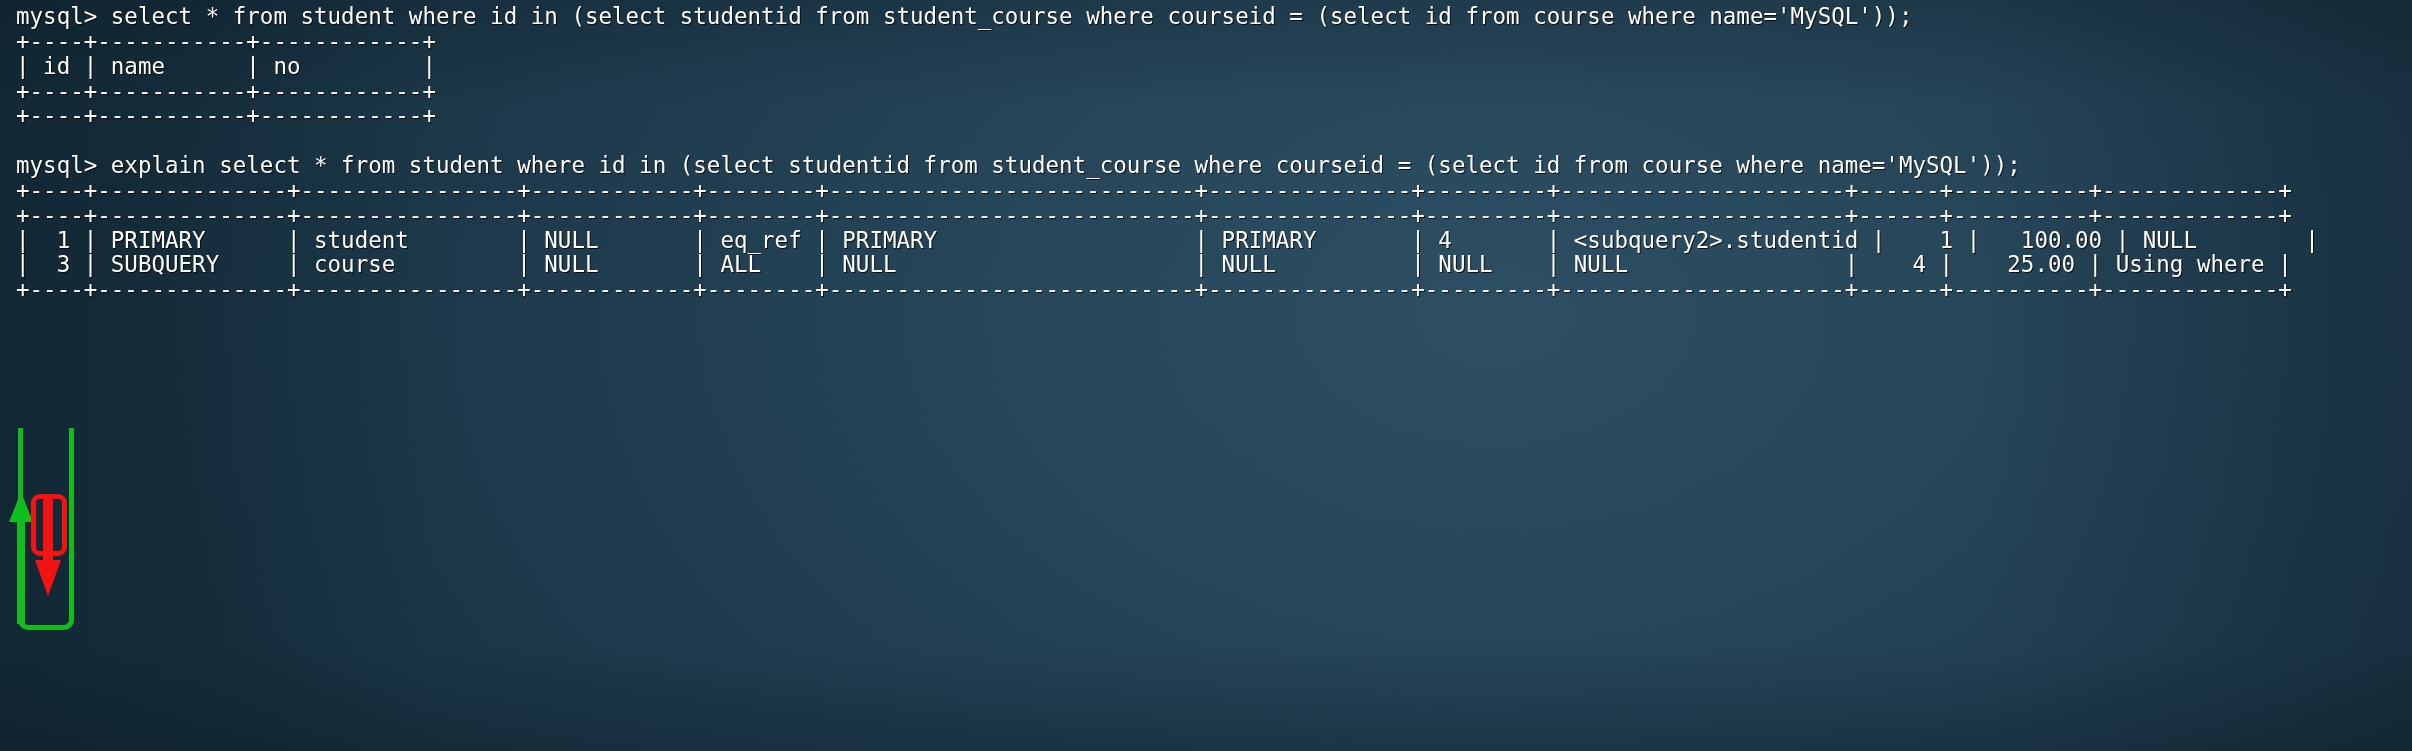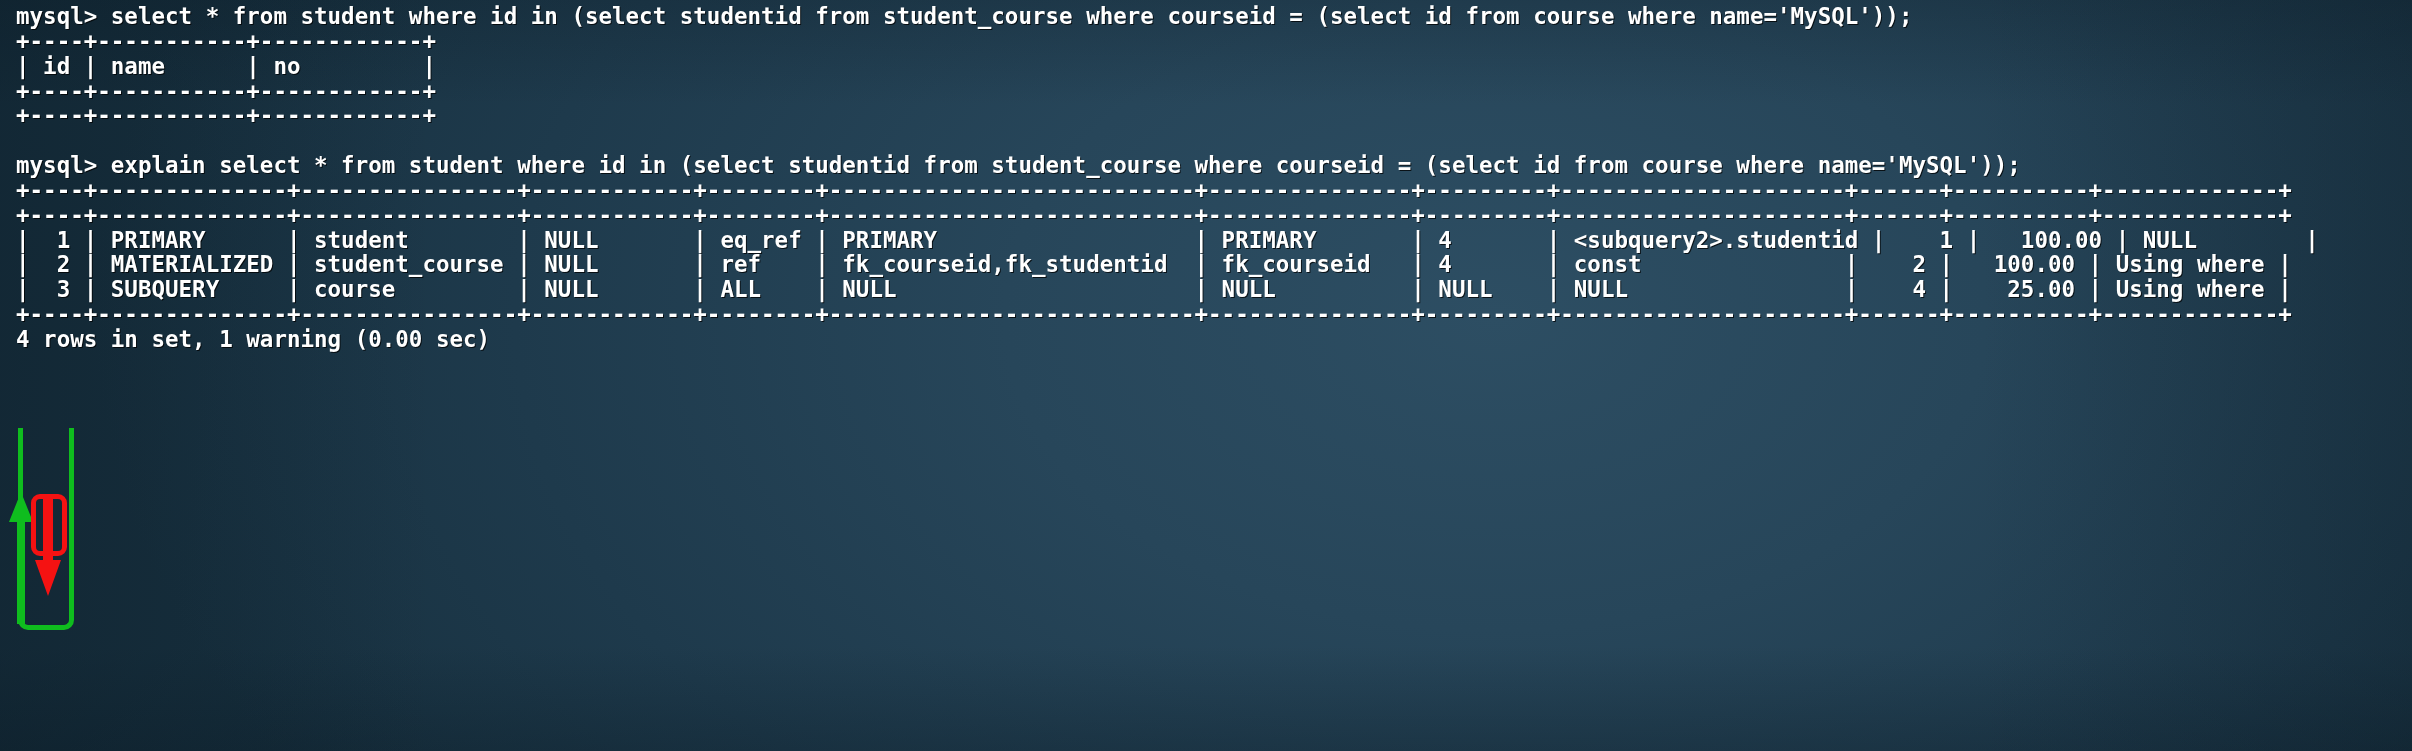--- a/index.html
+++ b/index.html
@@ -26,21 +26,20 @@
       linear-gradient(180deg, rgba(10,25,35,0.25) 0%, rgba(10,25,35,0.0) 14%, rgba(10,25,35,0.0) 86%, rgba(10,25,35,0.30) 100%);
   }
   .term {
     position: absolute;
     left: 0;
     top: 0;
     width: 2412px;
     padding: 4px 0 0 16px;
     box-sizing: border-box;
     z-index: 2;
-    font-weight: bold;
   }
   .line {
     font-family: "DejaVu Sans Mono", "Liberation Mono", monospace;
     font-size: 22.5px;
     line-height: 24.85px;
     color: #ffffff;
     white-space: pre;
     letter-spacing: 0px;
     text-shadow: 1px 1px 0 rgba(0,0,0,0.75);
     height: 24.85px;
@@ -81,24 +80,22 @@
     <div class="line">mysql&gt; select * from student where id in (select studentid from student_course where courseid = (select id from course where name='MySQL'));</div>
     <div class="line">+----+-----------+------------+</div>
     <div class="line">| id | name      | no         |</div>
     <div class="line">+----+-----------+------------+</div>
     <div class="line">+----+-----------+------------+</div>
     <div class="line blank"></div>
     <div class="line">mysql&gt; explain select * from student where id in (select studentid from student_course where courseid = (select id from course where name='MySQL'));</div>
     <div class="line">+----+--------------+----------------+------------+--------+---------------------------+---------------+---------+---------------------+------+----------+-------------+</div>
     <div class="line">+----+--------------+----------------+------------+--------+---------------------------+---------------+---------+---------------------+------+----------+-------------+</div>
     <div class="line">|  1 | PRIMARY      | student        | NULL       | eq_ref | PRIMARY                   | PRIMARY       | 4       | &lt;subquery2&gt;.studentid |    1 |   100.00 | NULL        |</div>
-    <div class="line">|  2 | MATERIALIZED | student_course | NULL       | ref    | fk_courseid,fk_studentid  | fk_courseid   | 4       | const               |    2 |   100.00 | Using where |</div>
     <div class="line">|  3 | SUBQUERY     | course         | NULL       | ALL    | NULL                      | NULL          | NULL    | NULL                |    4 |    25.00 | Using where |</div>
     <div class="line">+----+--------------+----------------+------------+--------+---------------------------+---------------+---------+---------------------+------+----------+-------------+</div>
-    <div class="line">4 rows in set, 1 warning (0.00 sec)</div>
   </div>
 
   <div class="anno green-box"></div>
 
   <div class="anno green-arrow">
     <svg width="26" height="132" viewBox="0 0 26 132">
       <polygon points="13,0 25,30 17,30 17,132 9,132 9,30 1,30" fill="#0fbd1e"></polygon>
     </svg>
   </div>
 

